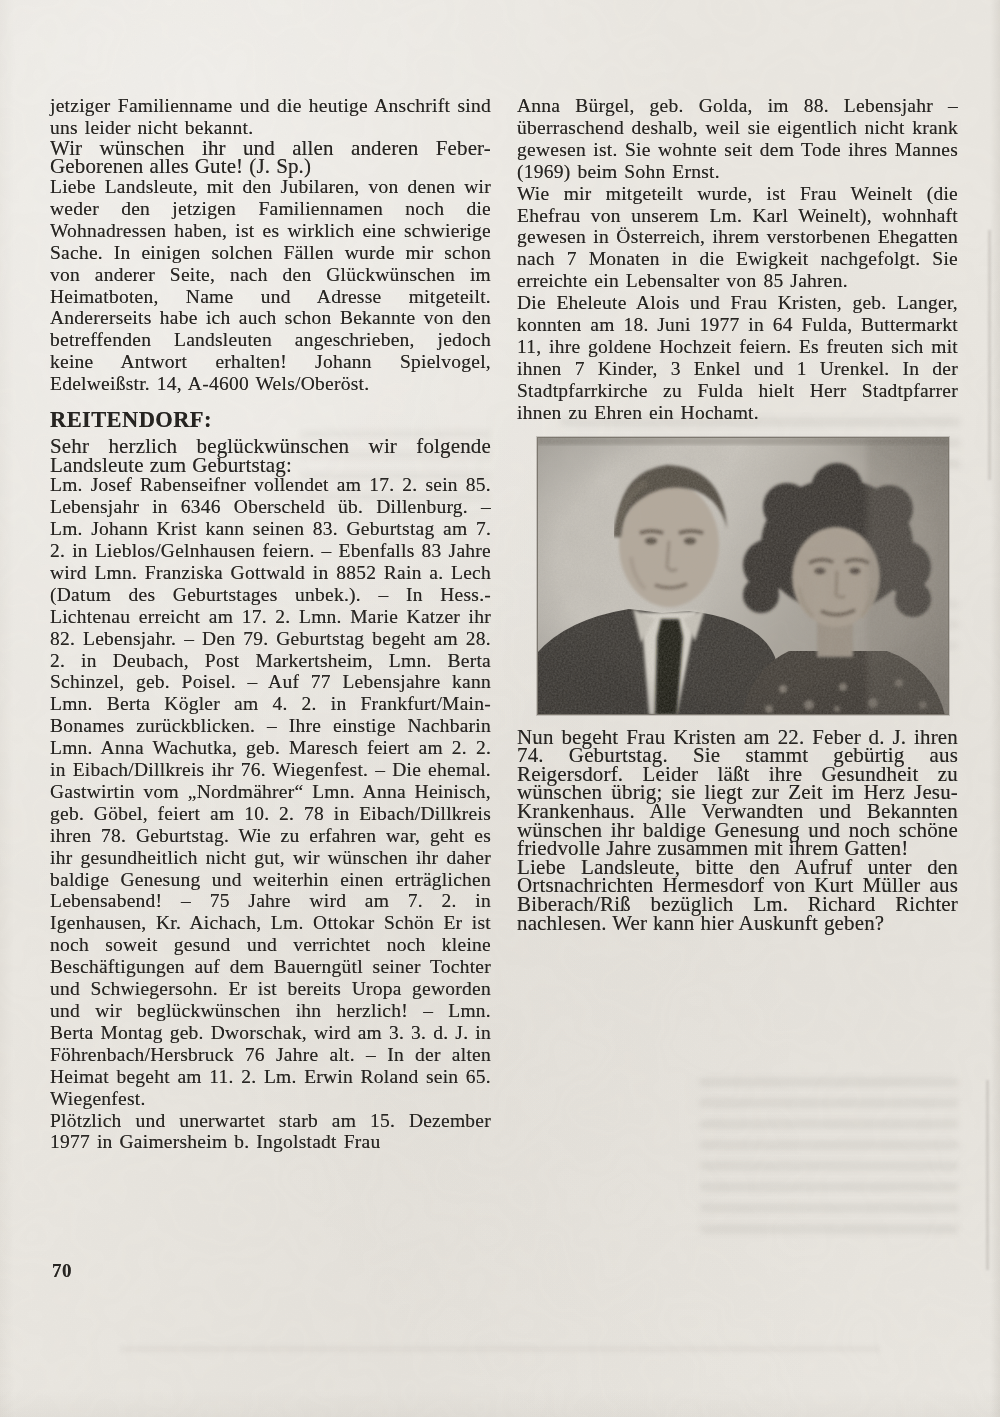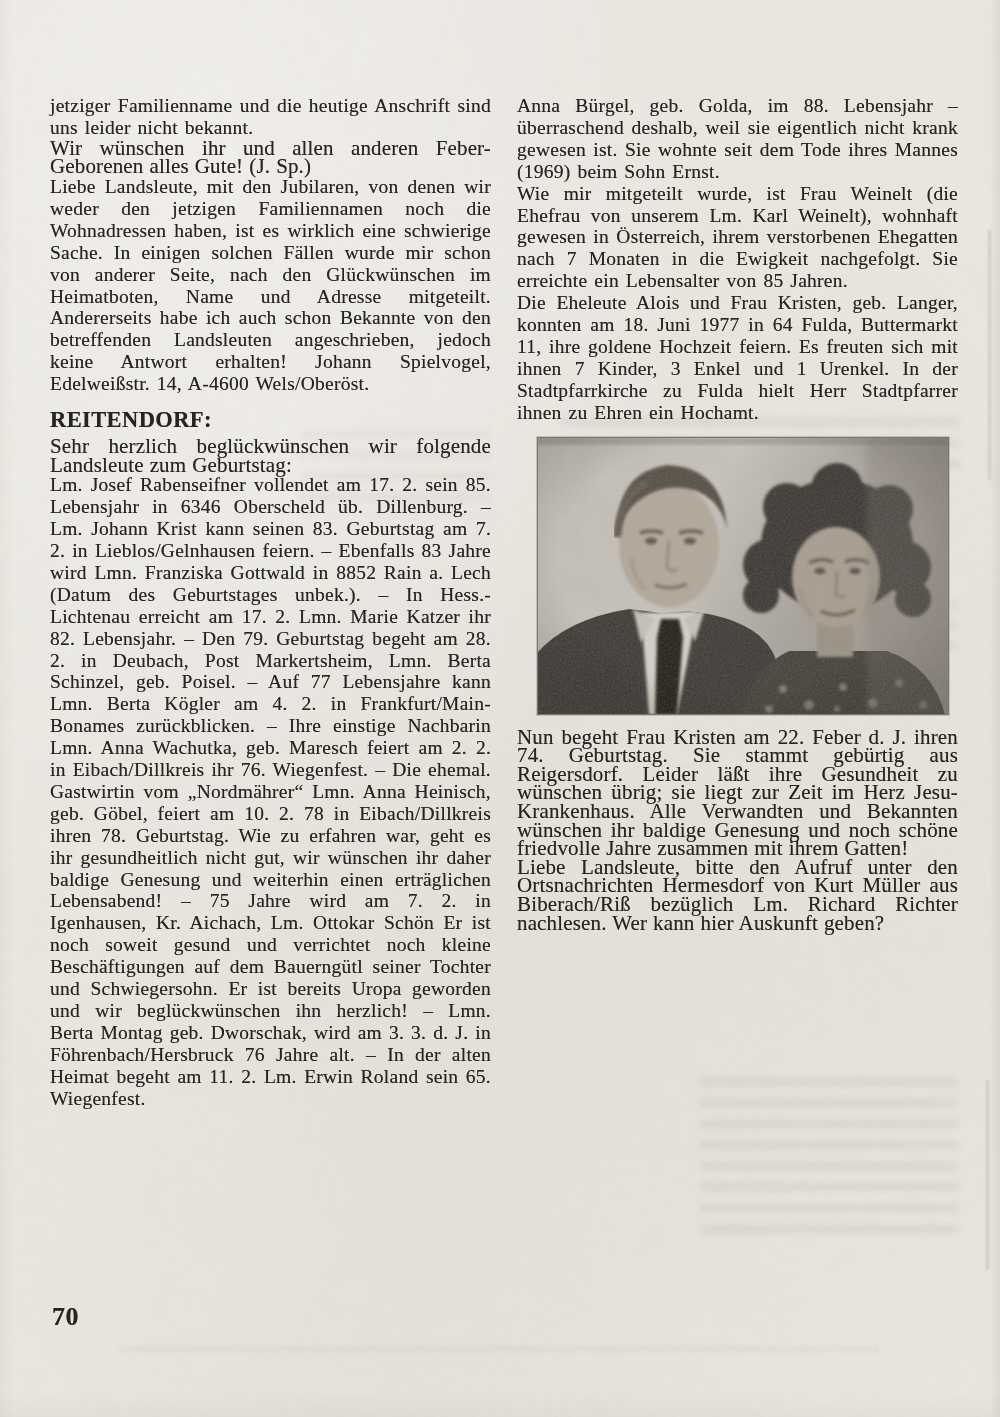--- a/index.html
+++ b/index.html
@@ -48,22 +48,22 @@
   }
   .col p b{font-weight:normal;}
   .photo-fig{
     margin:13px 0 13px 20px;
     width:412px;height:278px;
     position:relative;
     box-shadow:0 0 0 1px rgba(90,85,78,.25);
   }
   .photo-fig svg{display:block;}
   .pagenum{
-    position:absolute;left:52px;top:1302px;
-    font-size:26px;font-weight:bold;letter-spacing:.5px;
+    position:absolute;left:52px;top:1260px;
+    font-size:19px;font-weight:bold;letter-spacing:.5px;
     text-shadow:0 0 .4px rgba(30,28,25,.5);
     z-index:2;
   }
   
   .ghost{
     position:absolute;pointer-events:none;z-index:1;
     background:repeating-linear-gradient(180deg, rgba(95,92,86,.18) 0 8px, transparent 8px 21px);
     filter:blur(3px);
   }
   .g1{left:560px;top:418px;width:400px;height:58px;opacity:.5;}
@@ -85,20 +85,21 @@
 
   <div class="content">
 
     <div class="col">
         <p class="body"><span>jetziger Familienname und die heutige Anschrift sind uns leider nicht bekannt.</span></p>
         <p class="small"><span>Wir wünschen ihr und allen anderen Feber-Geborenen alles Gute! (J. Sp.)</span></p>
         <p class="body"><span>Liebe Landsleute, mit den Jubilaren, von denen wir weder den jetzigen </span><b>Familiennamen</b><span> noch die </span><b>Wohnadressen</b><span> haben, ist es wirklich eine schwierige Sache. In einigen solchen Fällen wurde mir schon von anderer Seite, nach den Glückwünschen im Heimatboten, Name und Adresse mitgeteilt. Andererseits habe ich auch schon Bekannte von den betreffenden Landsleuten angeschrieben, jedoch keine Antwort erhalten! Johann Spielvogel, Edelweißstr. 14, A-4600 Wels/Oberöst.</span></p>
         <h2 class="heading"><span>REITENDORF:</span></h2>
         <p class="small"><span>Sehr herzlich beglückwünschen wir folgende Landsleute zum Geburtstag:</span></p>
         <p class="body"><span>Lm. </span><b>Josef Rabenseifner</b><span> vollendet am 17. 2. sein 85. Lebensjahr in 6346 Oberscheld üb. Dillenburg. – Lm. </span><b>Johann Krist</b><span> kann seinen 83. Geburtstag am 7. 2. in Lieblos/Gelnhausen feiern. – Ebenfalls 83 Jahre wird Lmn. </span><b>Franziska Gottwald</b><span> in 8852 Rain a. Lech (Datum des Geburtstages unbek.). – In Hess.-Lichtenau erreicht am 17. 2. Lmn. </span><b>Marie Katzer</b><span> ihr 82. Lebensjahr. – Den 79. Geburtstag begeht am 28. 2. in Deubach, Post Markertsheim, Lmn. </span><b>Berta Schinzel,</b><span> geb. Poisel. – Auf 77 Lebensjahre kann Lmn. </span><b>Berta Kögler</b><span> am 4. 2. in Frankfurt/Main-Bonames zurückblicken. – Ihre einstige Nachbarin Lmn. </span><b>Anna Wachutka,</b><span> geb. Maresch feiert am 2. 2. in Eibach/Dillkreis ihr 76. Wiegenfest. – Die ehemal. Gastwirtin vom „Nordmährer“ Lmn. </span><b>Anna Heinisch,</b><span> geb. Göbel, feiert am 10. 2. 78 in Eibach/Dillkreis ihren 78. Geburtstag. Wie zu erfahren war, geht es ihr gesundheitlich nicht gut, wir wünschen ihr daher baldige Genesung und weiterhin einen erträglichen Lebensabend! – 75 Jahre wird am 7. 2. in Igenhausen, Kr. Aichach, Lm. </span><b>Ottokar Schön</b><span> Er ist noch soweit gesund und verrichtet noch kleine Beschäftigungen auf dem Bauerngütl seiner Tochter und Schwiegersohn. Er ist bereits Uropa geworden und wir beglückwünschen ihn herzlich! – Lmn. </span><b>Berta Montag</b><span> geb. Dworschak, wird am 3. 3. d. J. in Föhrenbach/Hersbruck 76 Jahre alt. – In der alten Heimat begeht am 11. 2. Lm. </span><b>Erwin Roland</b><span> sein 65. Wiegenfest.</span></p>
+        <p class="body"><span>Plötzlich und unerwartet starb am 15. Dezember 1977 in Gaimersheim b. Ingolstadt Frau</span></p>
       </div>
 
     <div class="col">
       <div>
           <p class="body"><b>Anna Bürgel,</b><span> geb. Golda, im 88. Lebensjahr – überraschend deshalb, weil sie eigentlich nicht krank gewesen ist. Sie wohnte seit dem Tode ihres Mannes (1969) beim Sohn Ernst.</span></p>
           <p class="body"><span>Wie mir mitgeteilt wurde, ist </span><b>Frau Weinelt</b><span> (die Ehefrau von unserem Lm. Karl Weinelt), wohnhaft gewesen in Österreich, ihrem verstorbenen Ehegatten nach 7 Monaten in die Ewigkeit nachgefolgt. Sie erreichte ein Lebensalter von 85 Jahren.</span></p>
           <p class="body"><span>Die Eheleute </span><b>Alois und Frau Kristen,</b><span> geb. Langer, konnten am 18. Juni 1977 in 64 Fulda, Buttermarkt 11, ihre goldene Hochzeit feiern. Es freuten sich mit ihnen 7 Kinder, 3 Enkel und 1 Urenkel. In der Stadtpfarrkirche zu Fulda hielt Herr Stadtpfarrer ihnen zu Ehren ein Hochamt.</span></p>
         </div>
 
       <figure class="photo-fig">

